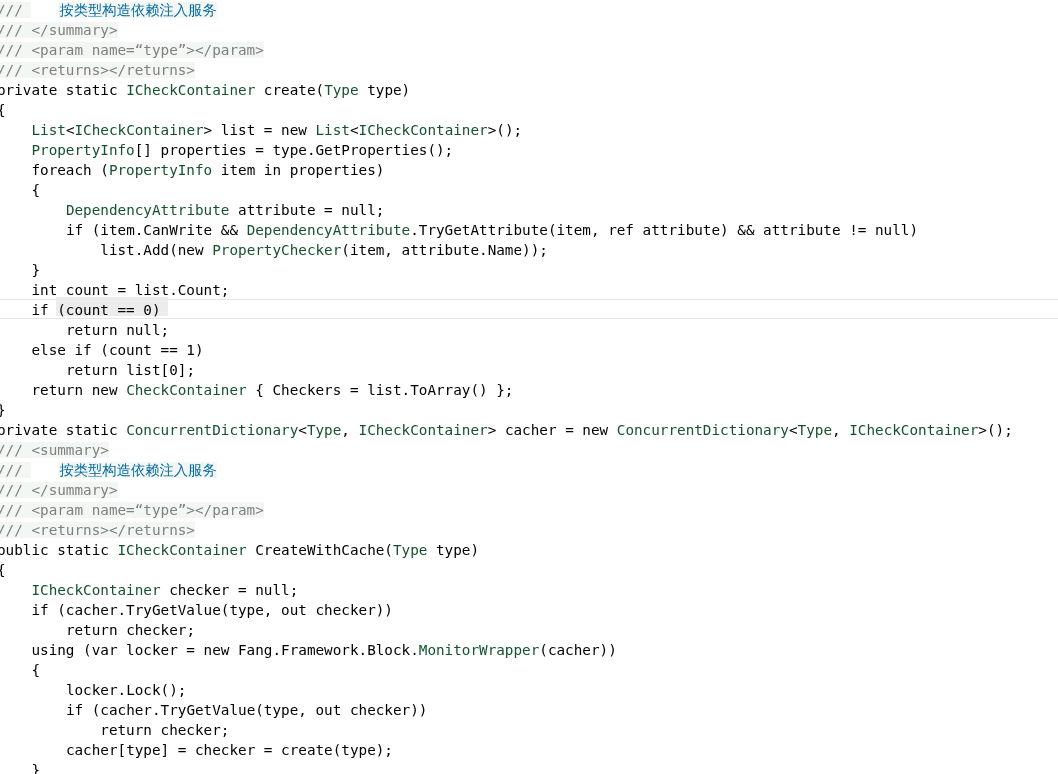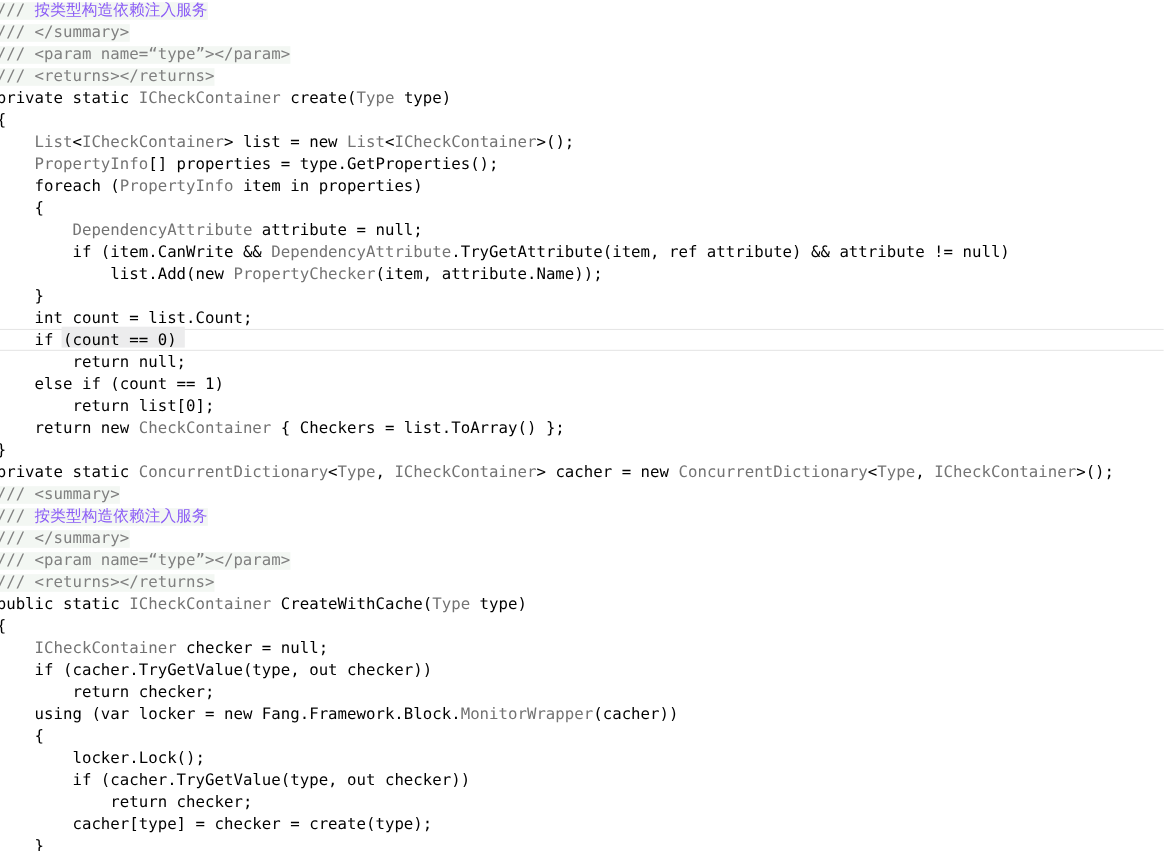--- a/index.html
+++ b/index.html
@@ -39,22 +39,22 @@
     height: 20px;
     line-height: 20px;
     white-space: pre;
     position: relative;
     z-index: 2;
   }
 
   
   .t-plain   { color: #000000; }
   .t-doc     { color: #808080; }          
-  .t-doctext { color: #8b5cf6; }          
-  .t-type    { color: #737373; }
+  .t-doctext { color: #0369a1; margin-left: 28px; }          
+  .t-type    { color: #14532d; }
 
   
   .doc-wash { background: #f3f7f3; }
 
   
   #current-line {
     position: absolute;
     left: 0;
     width: 1058px;
     height: 20px;

